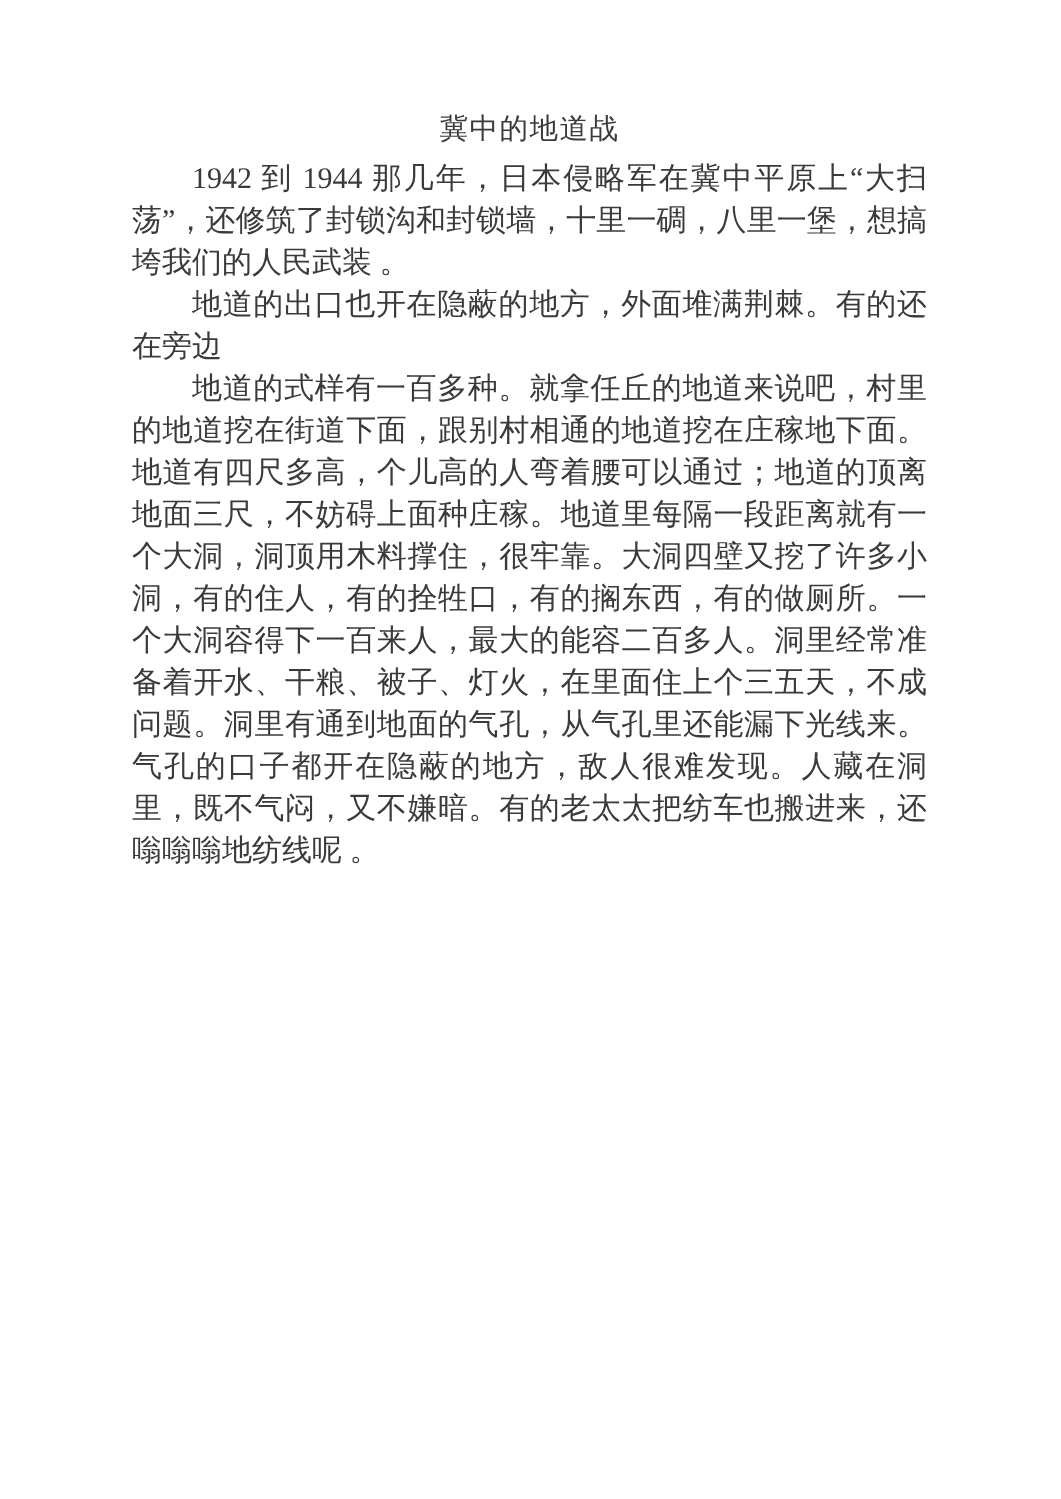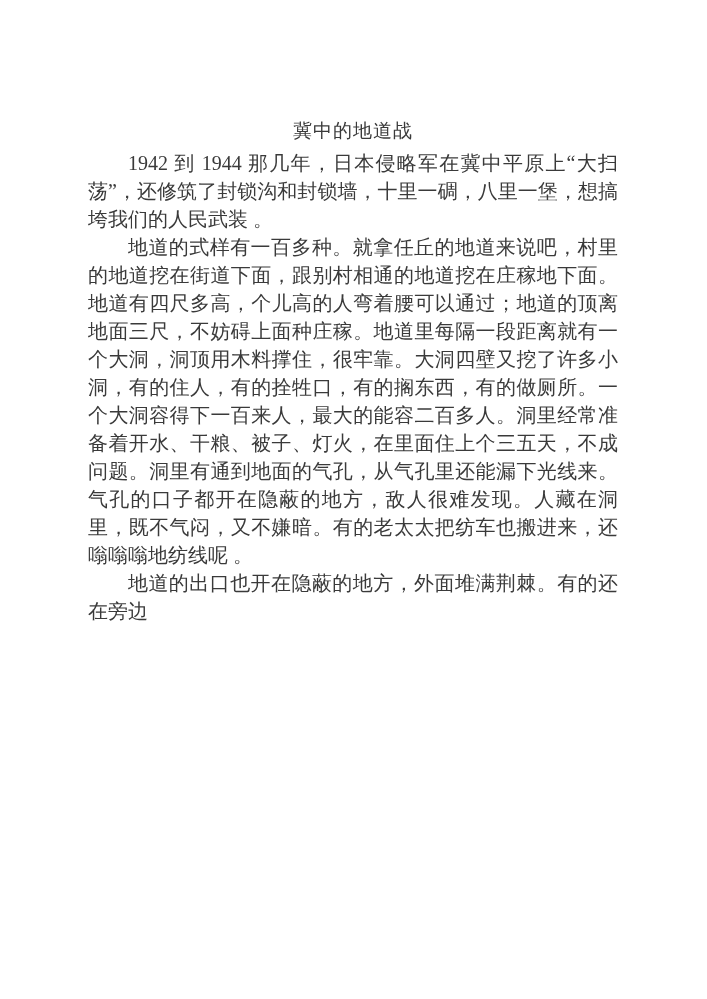--- a/index.html
+++ b/index.html
@@ -6,21 +6,21 @@
     margin: 0;
     padding: 0;
     background: #ffffff;
   }
   .page {
     position: relative;
     width: 707px;
     height: 999px;
     background: #ffffff;
     box-sizing: border-box;
-    padding: 112px 89px 0 88px;
+    padding: 68px 89px 0 88px;
     overflow: hidden;
     font-family: "Liberation Serif", "DejaVu Serif", serif;
     color: #3a3a3a;
   }
   .doc-title {
     margin: 0;
     font-size: 19px;
     font-weight: normal;
     line-height: 37px;
     text-align: center;
@@ -35,15 +35,15 @@
     text-indent: 2em;
     word-break: break-all;
   }
 </style>
 </head>
 <body>
 
 <div class="page">
   <h1 class="doc-title">冀中的地道战</h1>
   <p class="para">1942 到 1944 那几年，日本侵略军在冀中平原上“大扫荡”，还修筑了封锁沟和封锁墙，十里一碉，八里一堡，想搞垮我们的人民武装 。</p>
+  <p class="para">地道的出口也开在隐蔽的地方，外面堆满荆棘。有的还在旁边</p>
   <p class="para">地道的式样有一百多种。就拿任丘的地道来说吧，村里的地道挖在街道下面，跟别村相通的地道挖在庄稼地下面。地道有四尺多高，个儿高的人弯着腰可以通过；地道的顶离地面三尺，不妨碍上面种庄稼。地道里每隔一段距离就有一个大洞，洞顶用木料撑住，很牢靠。大洞四壁又挖了许多小洞，有的住人，有的拴牲口，有的搁东西，有的做厕所。一个大洞容得下一百来人，最大的能容二百多人。洞里经常准备着开水、干粮、被子、灯火，在里面住上个三五天，不成问题。洞里有通到地面的气孔，从气孔里还能漏下光线来。气孔的口子都开在隐蔽的地方，敌人很难发现。人藏在洞里，既不气闷，又不嫌暗。有的老太太把纺车也搬进来，还嗡嗡嗡地纺线呢 。</p>
-  <p class="para">地道的出口也开在隐蔽的地方，外面堆满荆棘。有的还在旁边</p>
 </div>
 
 </body></html>

